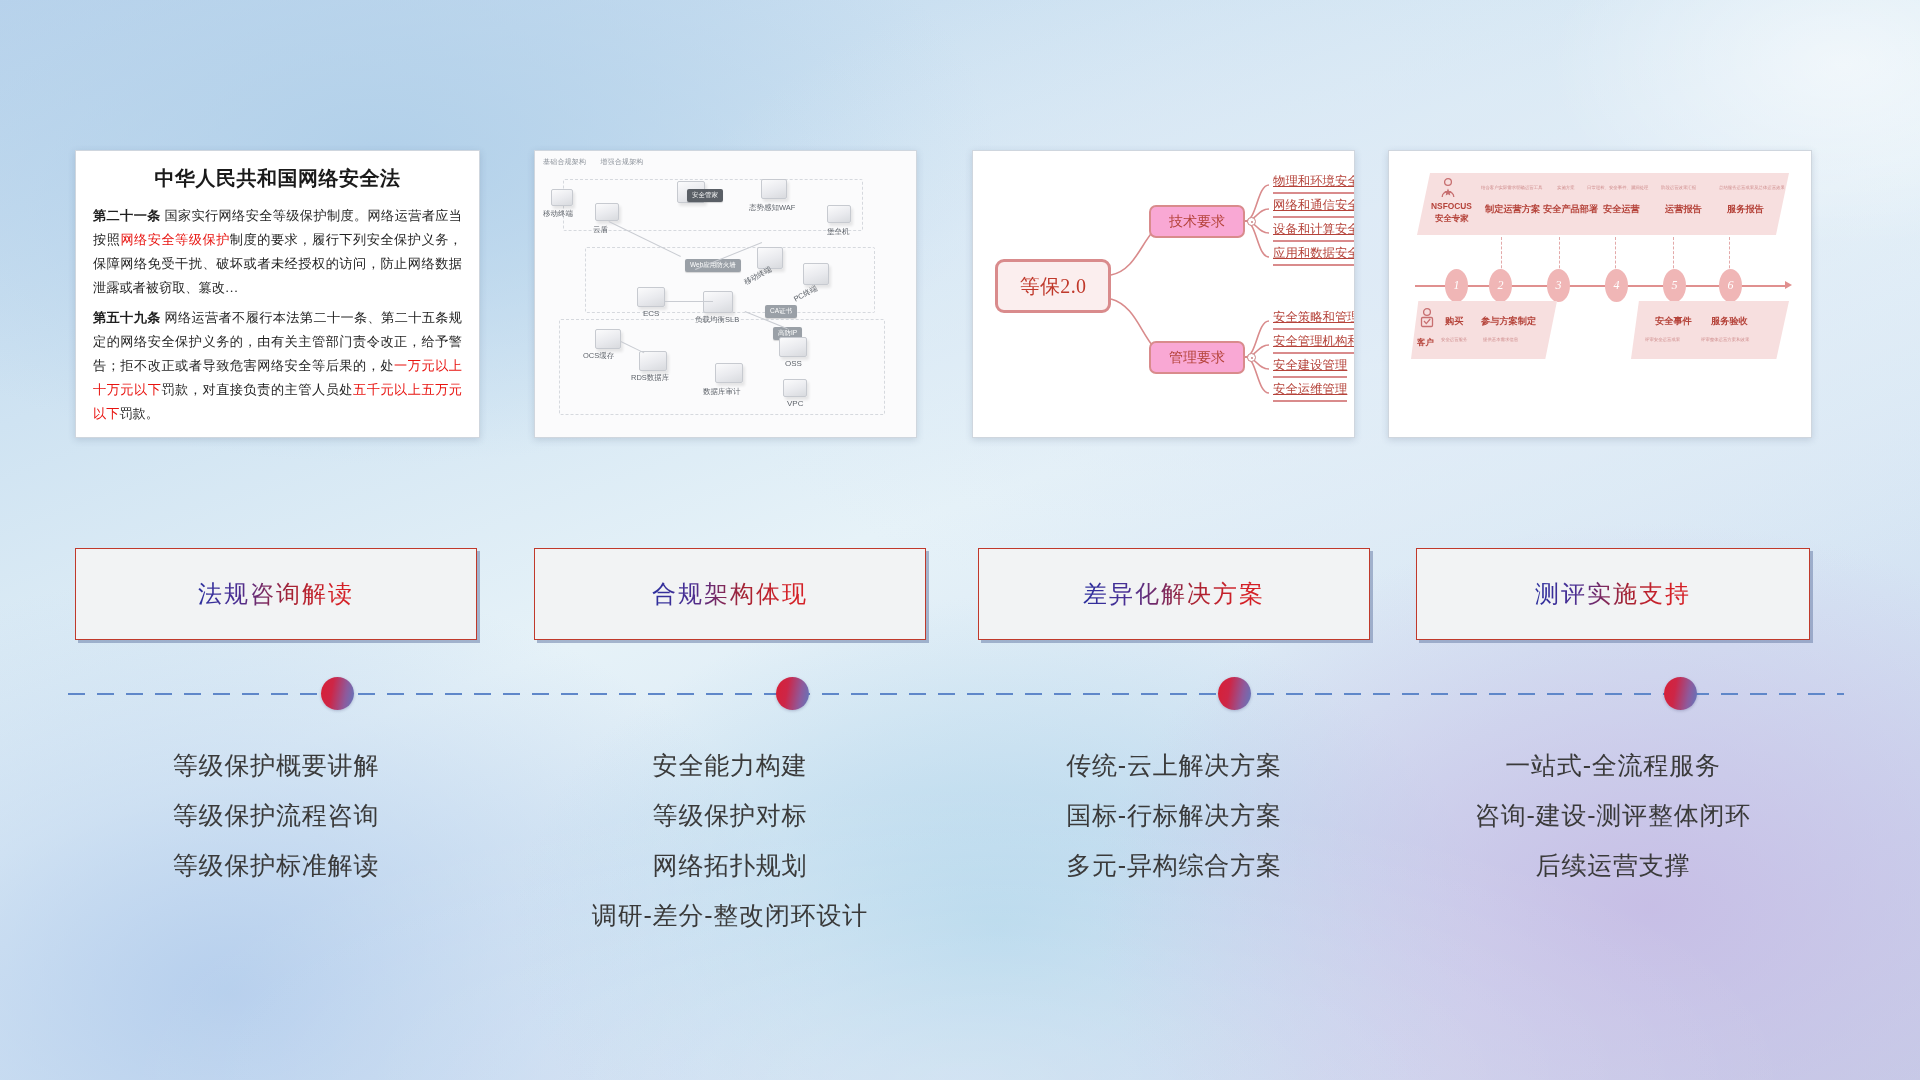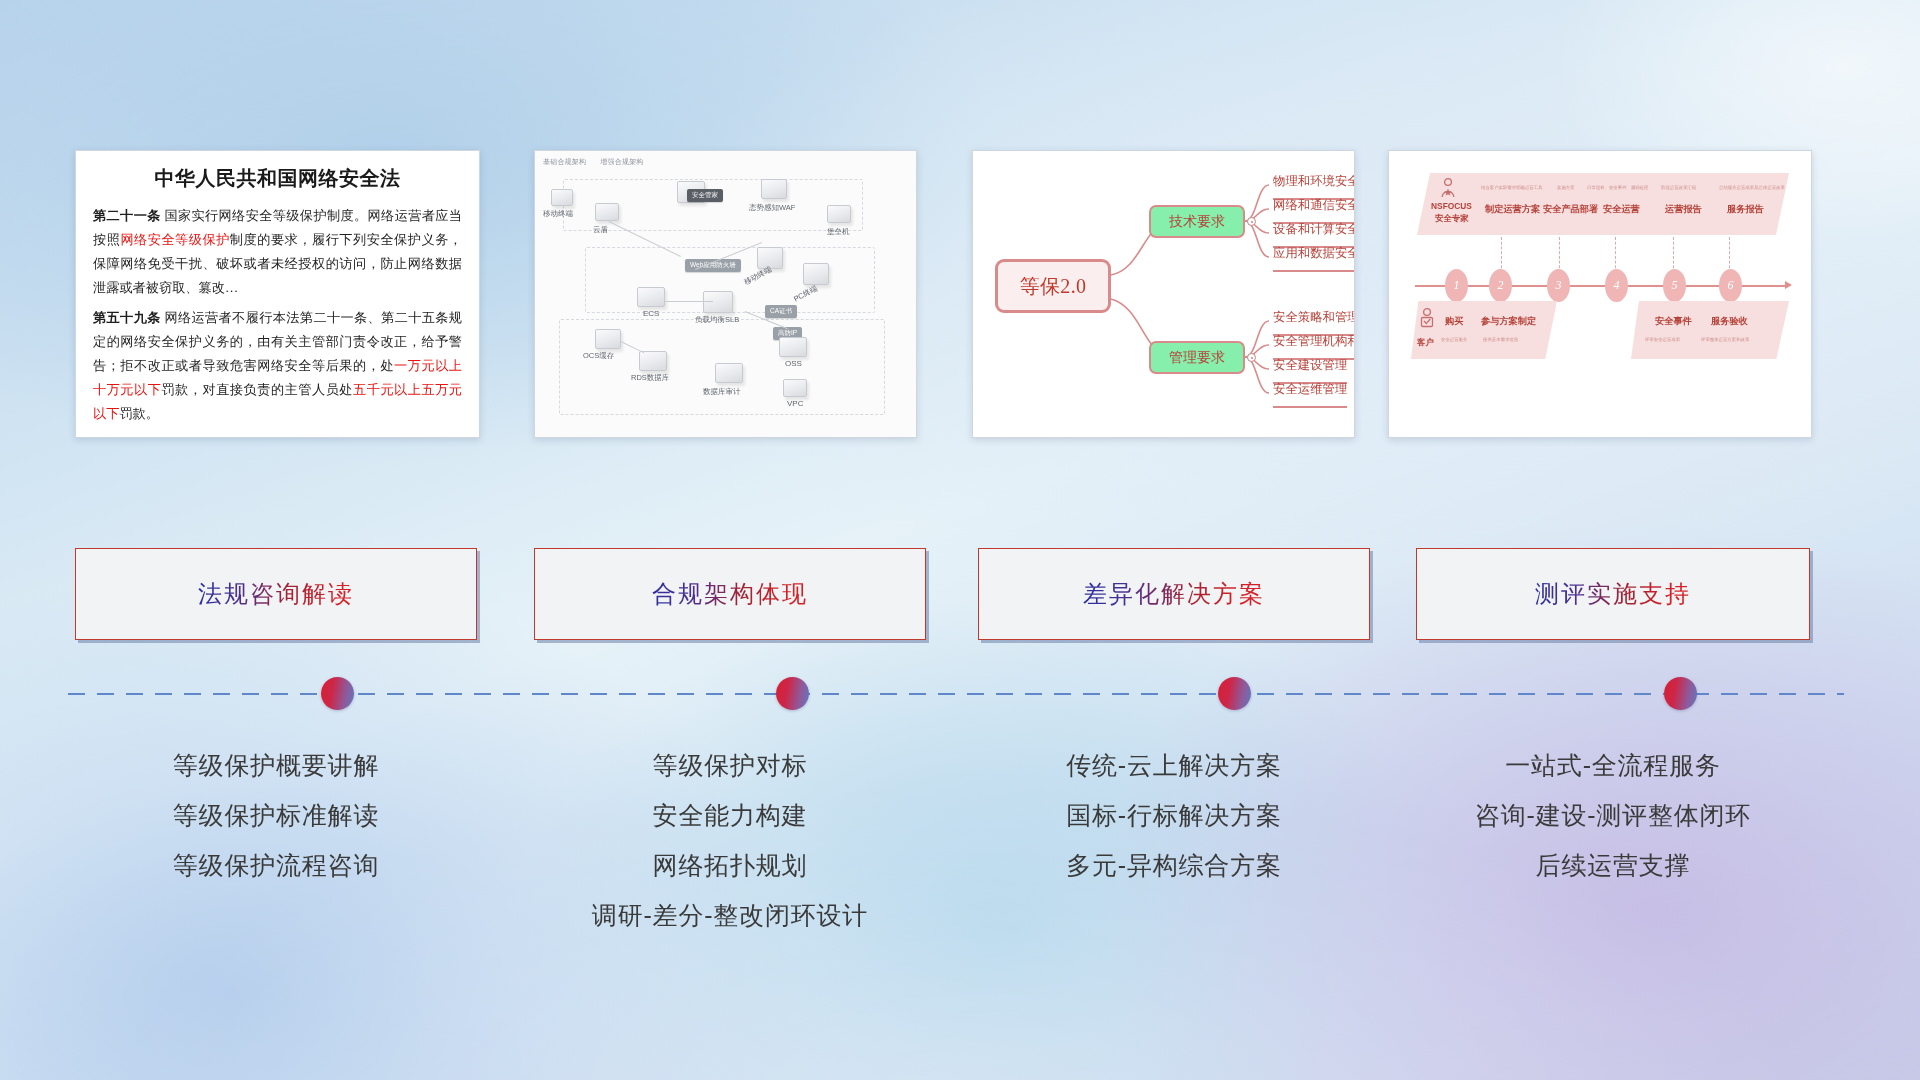--- a/index.html
+++ b/index.html
@@ -80,29 +80,30 @@
   
   .mind { position: relative; width: 100%; height: 100%; background: #fff; }
   .mm-root {
     position: absolute; left: 22px; top: 108px; width: 116px; height: 54px;
     background: #fbeeee; border: 3px solid #d98b8c; border-radius: 9px;
     display: flex; align-items: center; justify-content: center;
     color: #c0392b; font-size: 20px; letter-spacing: .3px;
     font-family: "Liberation Serif", "DejaVu Serif", serif;
   }
   .mm-node {
-    position: absolute; background: #86efac; border: 2px solid #d98b8c; border-radius: 7px;
+    position: absolute; background: #f9a8d4; border: 2px solid #d98b8c; border-radius: 7px;
     width: 96px; height: 33px; display: flex; align-items: center; justify-content: center;
     color: #b5433a; font-size: 14px;
     font-family: "Liberation Serif", "DejaVu Serif", serif;
   }
   .mm-leaf {
     position: absolute; color: #b5433a; font-size: 12.4px; white-space: nowrap;
-    border-bottom: 2px solid #d98b8c; padding-bottom: 8px;
+    border-bottom: 2px solid #d98b8c; padding-bottom: 2px;
     font-family: "Liberation Serif", "DejaVu Serif", serif;
+    text-decoration: underline;
   }
   .mm-dot { position:absolute; width: 9px; height: 9px; border: 1px solid #c98586; border-radius: 50%; background:#fff; }
   .mm-dot::after { content:''; position:absolute; left:2.5px; top:2.5px; width:2px; height:2px; background:#c98586; border-radius:50%; }
 
   
   .nsf { position: relative; width: 100%; height: 100%; background: #fff; }
   .band {
     position: absolute; background: #f7dfdf;
   }
   .band.top { left: 28px; top: 22px; width: 372px; height: 62px;
@@ -367,26 +368,26 @@
   <div class="tl-line"></div>
   <div class="tl-dot" style="left:253px;"></div>
   <div class="tl-dot" style="left:708px;"></div>
   <div class="tl-dot" style="left:1150px;"></div>
   <div class="tl-dot" style="left:1596px;"></div>
 </div>
 
 <div class="lists">
   <div class="col cl1">
     <div class="item">等级保护概要讲解</div>
+    <div class="item">等级保护流程咨询</div>
     <div class="item">等级保护标准解读</div>
-    <div class="item">等级保护流程咨询</div>
   </div>
   <div class="col cl2">
+    <div class="item">安全能力构建</div>
     <div class="item">等级保护对标</div>
-    <div class="item">安全能力构建</div>
     <div class="item">网络拓扑规划</div>
     <div class="item">调研-差分-整改闭环设计</div>
   </div>
   <div class="col cl3">
     <div class="item">传统-云上解决方案</div>
     <div class="item">国标-行标解决方案</div>
     <div class="item">多元-异构综合方案</div>
   </div>
   <div class="col cl4">
     <div class="item">一站式-全流程服务</div>

